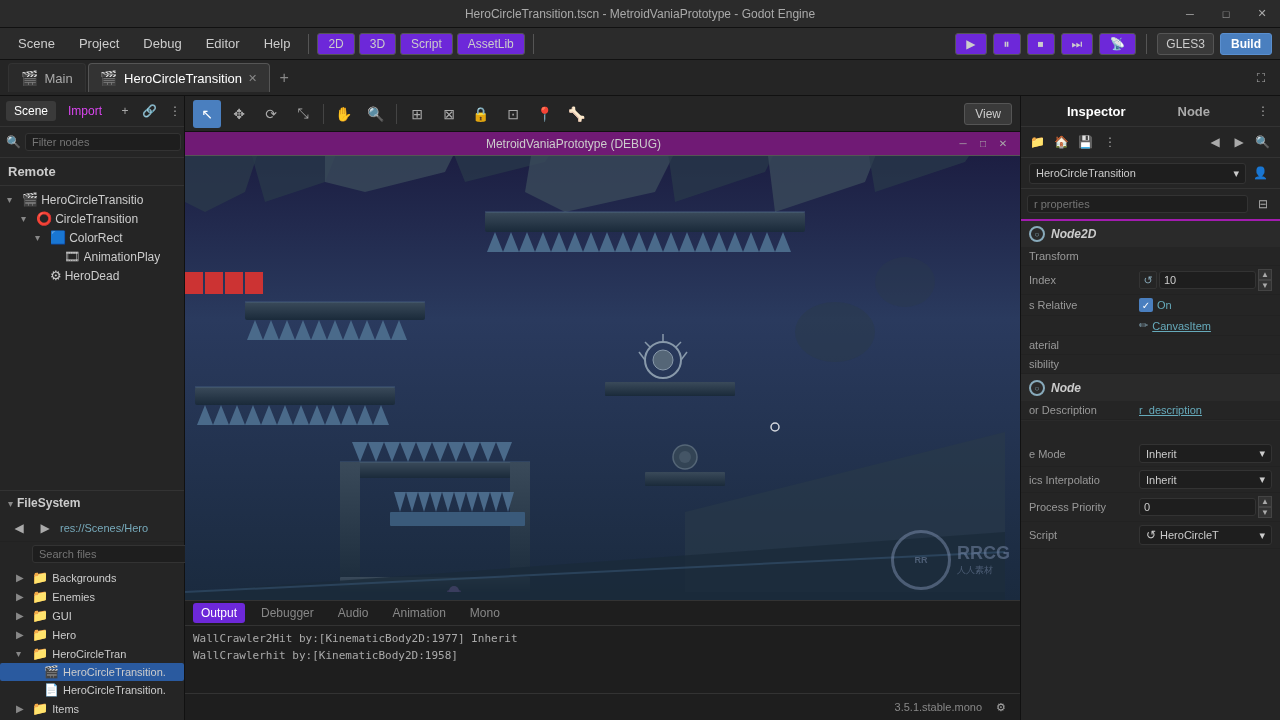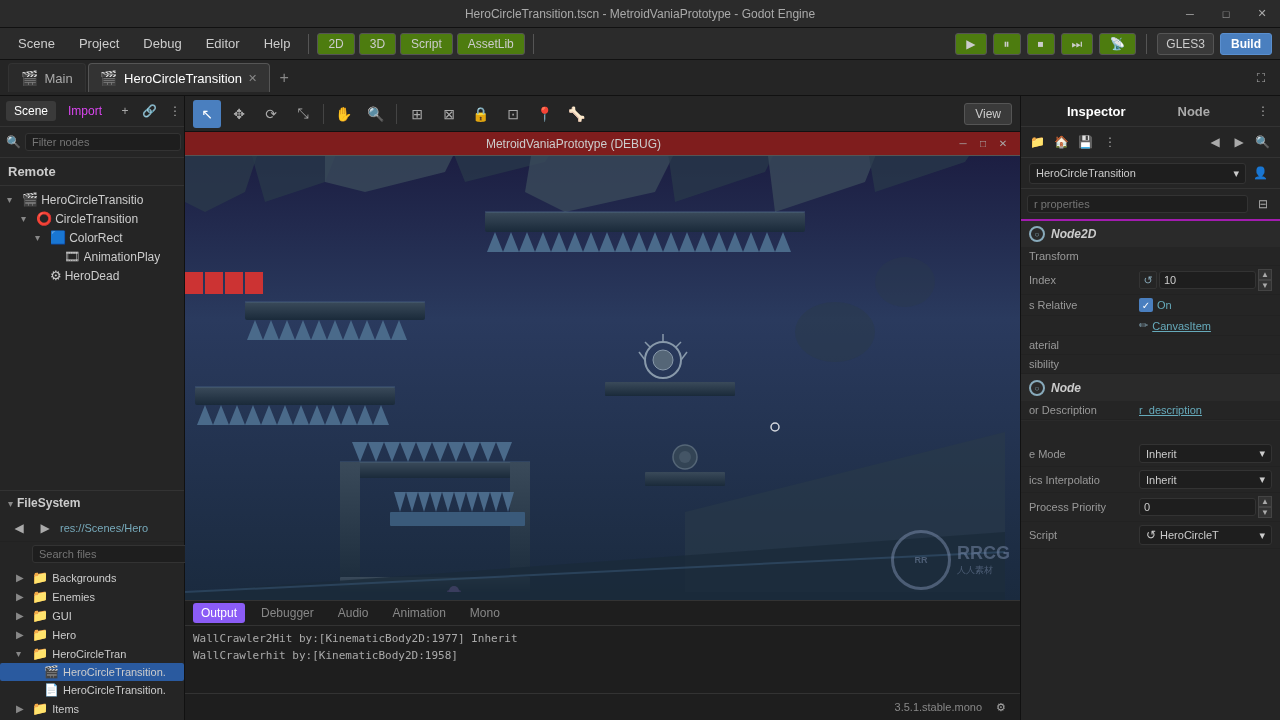--- a/index.html
+++ b/index.html
@@ -13,21 +13,21 @@
     #titlebar .win-controls { position: absolute; right: 0; top: 0; display: flex; align-items: center; height: 100%; }
     #titlebar .win-btn { width: 36px; height: 28px; display: flex; align-items: center; justify-content: center; cursor: pointer; font-size: 11px; color: #aaa; }
 
     
     #menubar {
       width: 100%; height: 32px; background: #2b2b2b; display: flex; align-items: center;
       padding: 0 8px; gap: 4px; border-bottom: 1px solid #111;
     }
     .menu-item { padding: 4px 10px; cursor: pointer; border-radius: 3px; font-size: 13px; color: #ccc; }
     .toolbar-sep { width: 1px; height: 20px; background: #555; margin: 0 4px; }
-    .toolbar-btn { padding: 3px 10px; border-radius: 3px; background: #4d7c0f; border: 1px solid #555; color: #ccc; cursor: pointer; font-size: 12px; display: flex; align-items: center; gap: 4px; }
+    .toolbar-btn { padding: 3px 10px; border-radius: 3px; background: #6d28d9; border: 1px solid #555; color: #ccc; cursor: pointer; font-size: 12px; display: flex; align-items: center; gap: 4px; }
     .gles-btn { background: #3a3a3a; border: 1px solid #555; border-radius: 3px; padding: 3px 8px; color: #ccc; font-size: 12px; cursor: pointer; }
     .build-btn { background: #4a7fbf; border: 1px solid #5a8fcf; border-radius: 3px; padding: 3px 10px; color: #fff; font-size: 12px; cursor: pointer; font-weight: bold; }
 
     
     #tabbar {
       width: 100%; height: 36px; background: #252525; display: flex; align-items: center;
       padding: 0 8px; border-bottom: 1px solid #111; gap: 2px;
     }
     .tab { display: flex; align-items: center; gap: 6px; padding: 6px 12px; border-radius: 4px 4px 0 0; cursor: pointer; font-size: 13px; color: #aaa; background: #2a2a2a; border: 1px solid #333; border-bottom: none; }
     .tab.active { background: #333; color: #fff; border-color: #555; }
@@ -82,21 +82,21 @@
 
     #game-viewport {
       flex: 1; position: relative; overflow: hidden;
       background: linear-gradient(180deg, #1a1a3e 0%, #2a2a5e 30%, #1a2a4e 60%, #0a1a2e 100%);
     }
 
     
     #bottom-log { height: 120px; background: #1e1e1e; border-top: 1px solid #333; display: flex; flex-direction: column; }
     #log-tabs { display: flex; align-items: center; padding: 2px 8px; border-bottom: 1px solid #333; gap: 8px; }
     .log-tab { padding: 3px 8px; cursor: pointer; font-size: 12px; color: #888; border-radius: 3px; }
-    .log-tab.active { color: #fff; background: #8b5cf6; }
+    .log-tab.active { color: #fff; background: #6d28d9; }
     #log-content { flex: 1; overflow-y: auto; padding: 4px 8px; font-size: 11px; color: #aaa; font-family: monospace; }
     .log-entry { padding: 1px 0; line-height: 1.4; }
     #log-status { display: flex; align-items: center; justify-content: flex-end; padding: 2px 8px; border-top: 1px solid #333; gap: 8px; font-size: 11px; color: #888; }
 
     
     #right-panel { width: 260px; min-width: 260px; background: #252525; border-left: 1px solid #111; display: flex; flex-direction: column; }
     #inspector-tabs { display: flex; align-items: center; padding: 4px 6px; border-bottom: 1px solid #333; gap: 4px; }
     .inspector-tab { padding: 3px 8px; border-radius: 3px; cursor: pointer; font-size: 13px; color: #aaa; font-weight: 600; margin-left: 32px; }
     .inspector-tab.active { color: #fff; }
     #inspector-toolbar { display: flex; align-items: center; padding: 4px 6px; border-bottom: 1px solid #333; gap: 2px; }
@@ -473,21 +473,21 @@
           <circle cx="500" cy="325" r="6" fill="#445566"></circle>
 
           <circle cx="590" cy="295" r="4" fill="none" stroke="#ffffff" stroke-width="1.5" opacity="0.8"></circle>
 
           <ellipse cx="650" cy="200" rx="40" ry="30" fill="#2a3a4a" opacity="0.5"></ellipse>
           <ellipse cx="720" cy="150" rx="30" ry="25" fill="#2a3a4a" opacity="0.4"></ellipse>
         </svg>
       </div>
 
       <div style="position:absolute;top:0;left:0;width:100%;height:100%;pointer-events:none;">
-        <div style="position:absolute;top:0;left:0;right:0;height:24px;background:#7f1d1d;border-bottom:1px solid #555;display:flex;align-items:center;padding:0 8px;pointer-events:all;">
+        <div style="position:absolute;top:0;left:0;right:0;height:24px;background:#701a75;border-bottom:1px solid #555;display:flex;align-items:center;padding:0 8px;pointer-events:all;">
           <span style="flex:1;text-align:center;font-size:12px;color:#ccc;">MetroidVaniaPrototype (DEBUG)</span>
           <div style="display:flex;gap:2px;">
             <div style="width:18px;height:18px;display:flex;align-items:center;justify-content:center;cursor:pointer;border-radius:2px;font-size:10px;color:#aaa;">─</div>
             <div style="width:18px;height:18px;display:flex;align-items:center;justify-content:center;cursor:pointer;border-radius:2px;font-size:10px;color:#aaa;">□</div>
             <div style="width:18px;height:18px;display:flex;align-items:center;justify-content:center;cursor:pointer;border-radius:2px;font-size:10px;color:#aaa;">✕</div>
           </div>
         </div>
       </div>
 
       <div style="position:absolute;bottom:10px;right:10px;display:flex;align-items:center;opacity:0.45;pointer-events:none;">

